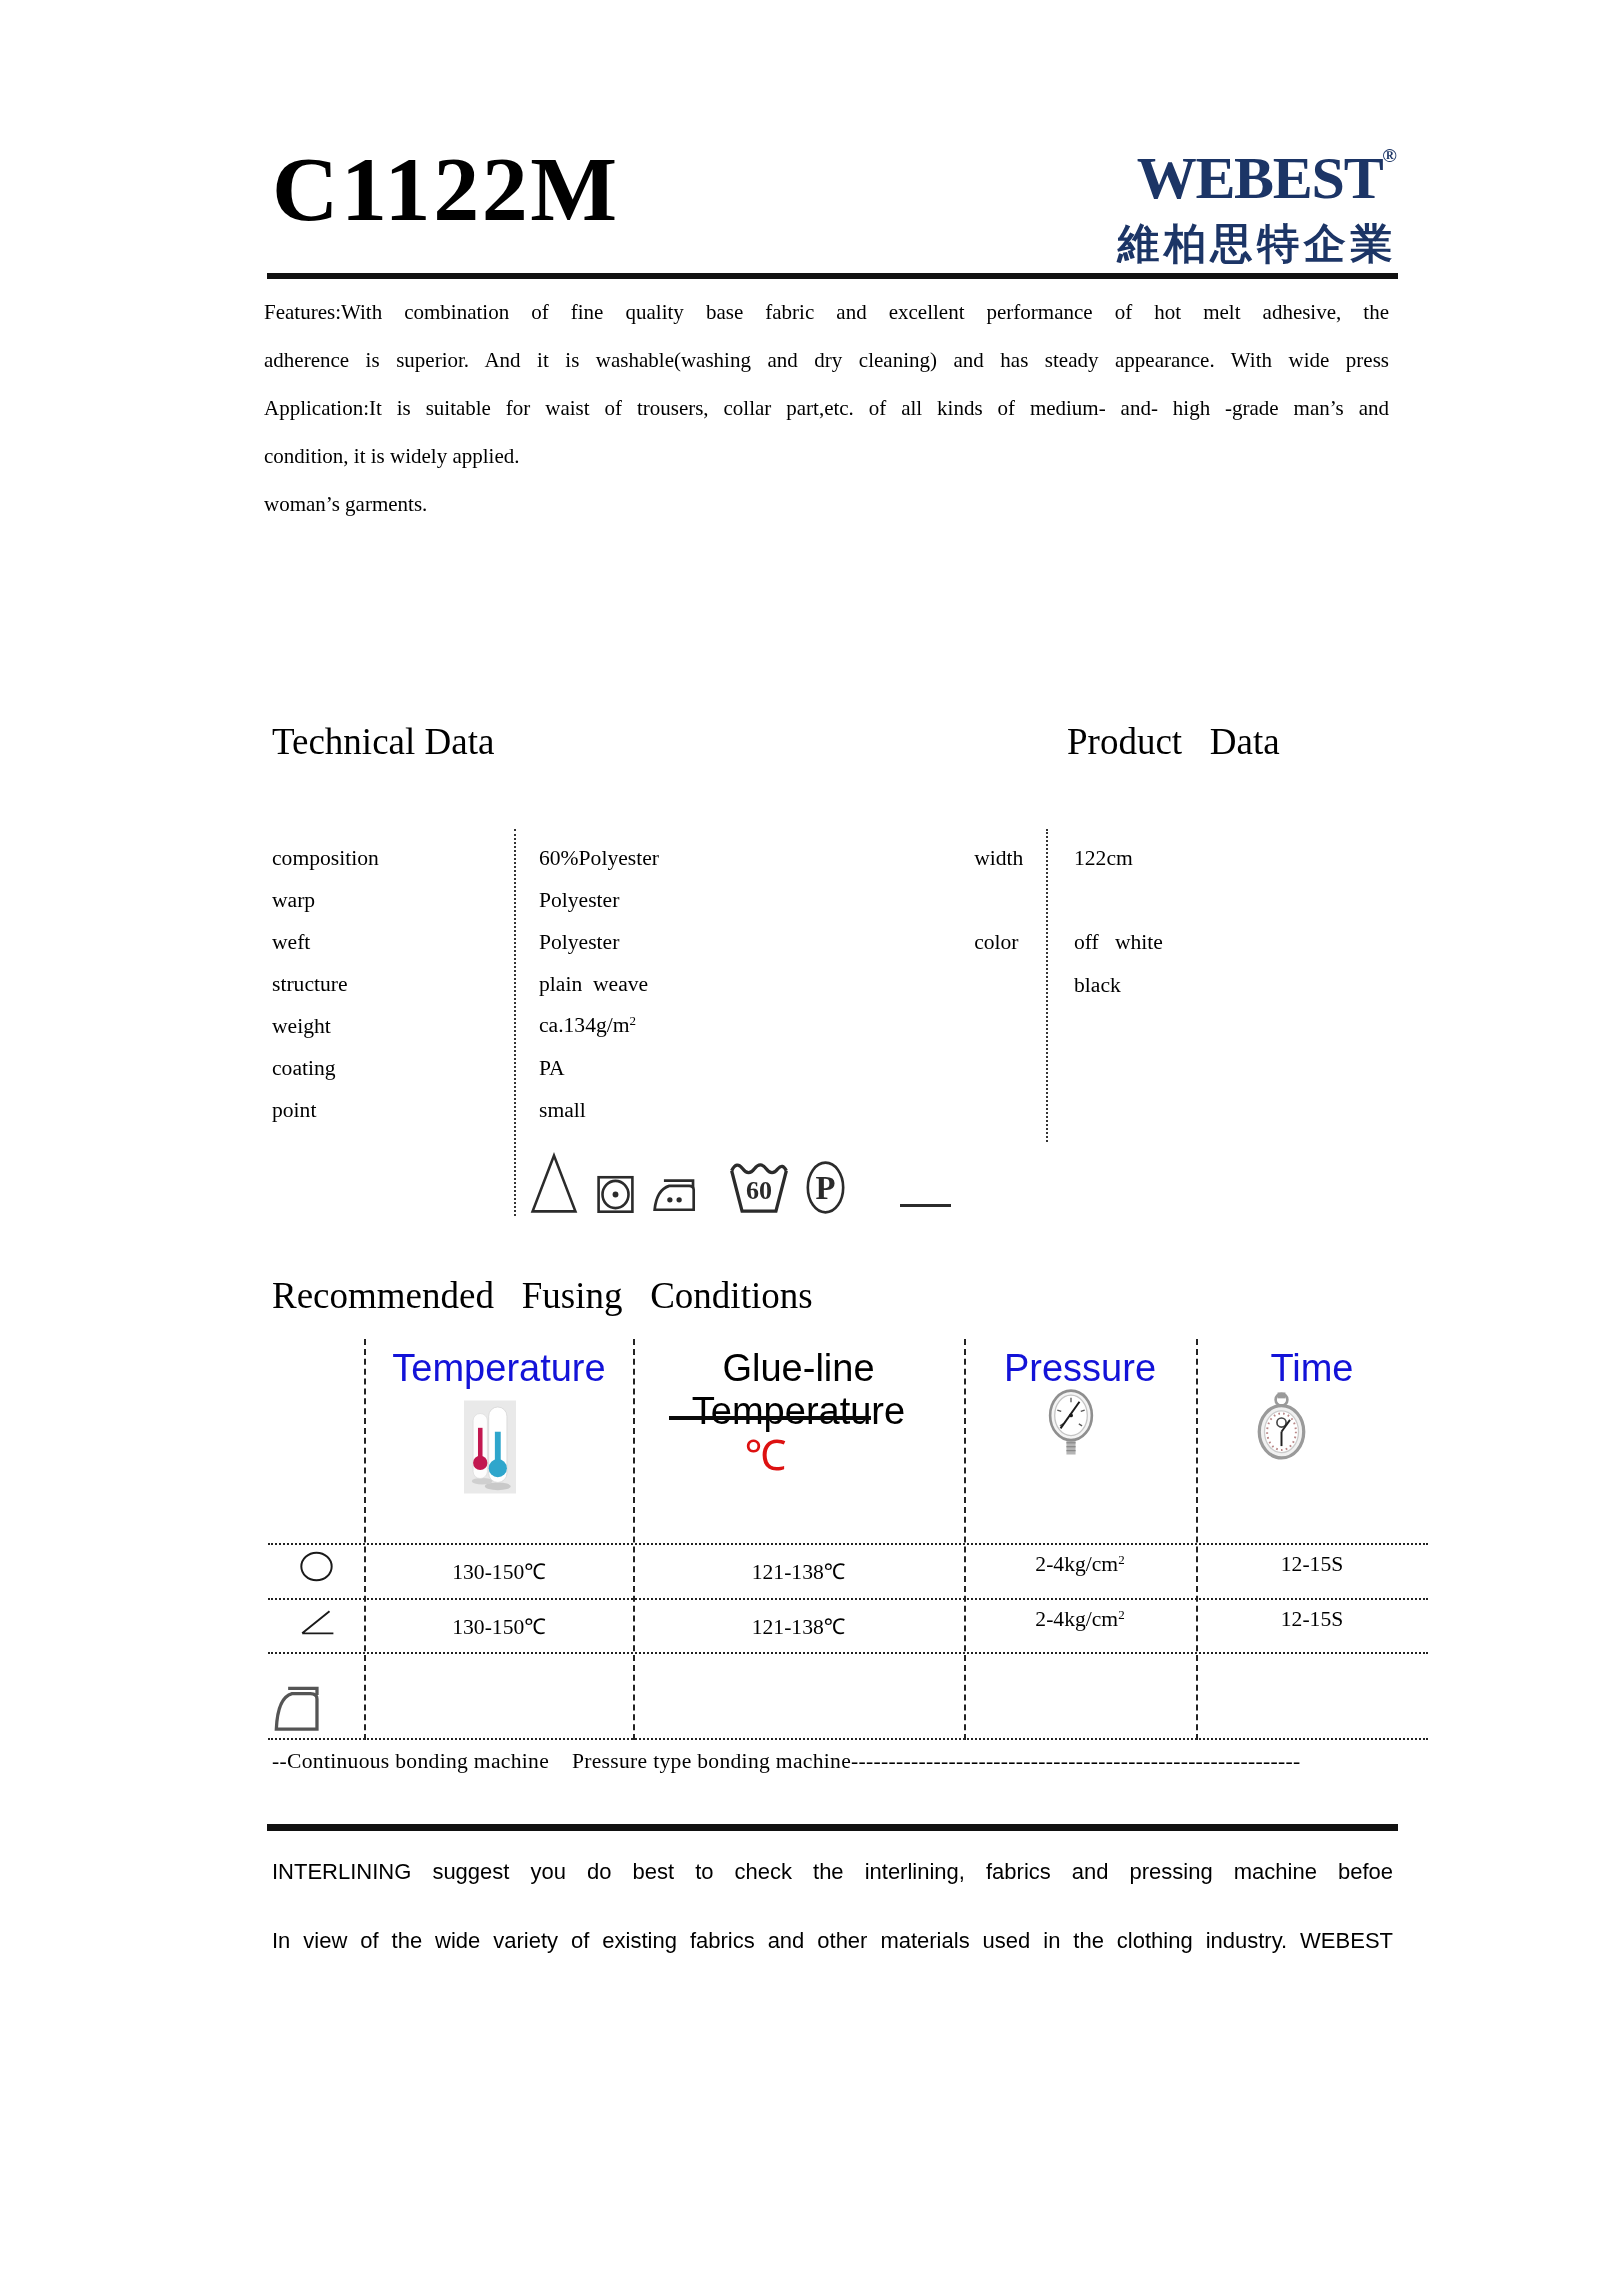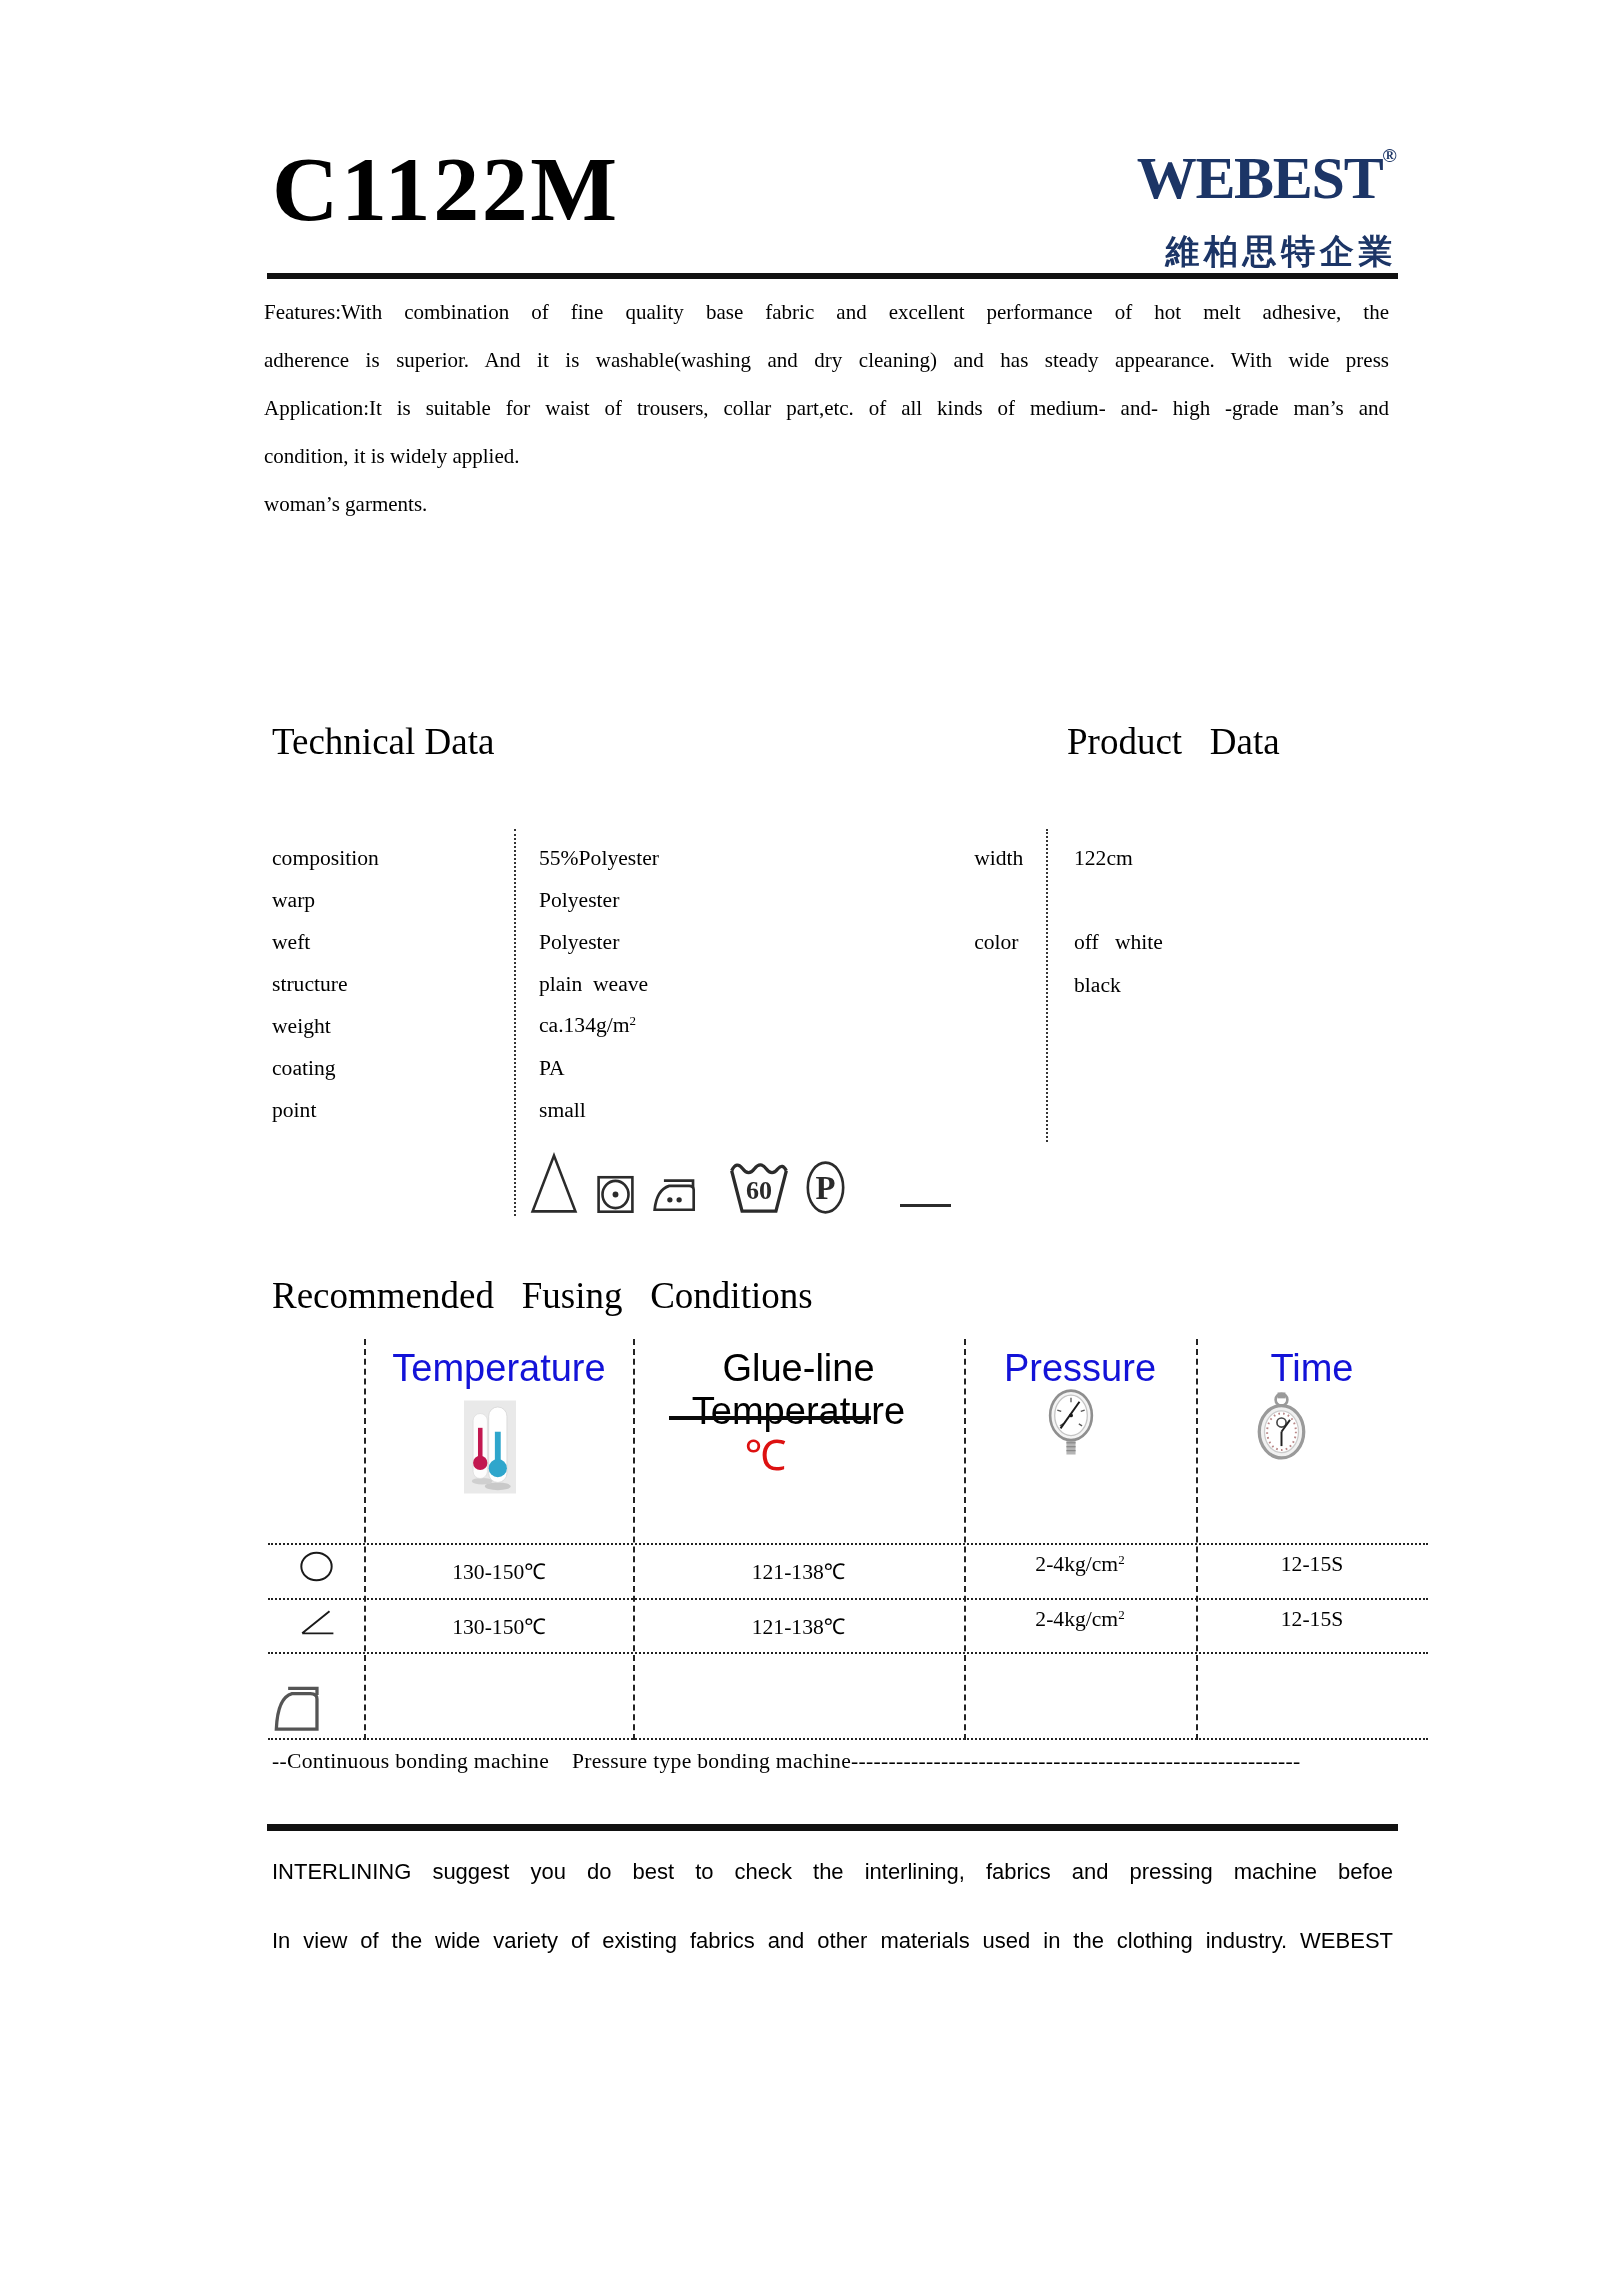--- a/index.html
+++ b/index.html
@@ -5,21 +5,21 @@
   html,body{margin:0;padding:0;background:#777;}
   .page{
     position:relative;width:1623px;height:2295px;background:#ffffff;
     font-family:"Liberation Serif", serif;color:#000;overflow:hidden;
   }
   
   .title{position:absolute;left:272px;top:143px;font-size:92px;font-weight:bold;letter-spacing:2.6px;line-height:1;}
   .logo{position:absolute;right:226px;top:145px;text-align:right;color:#1c3566;}
   .logo-name{font-size:60px;font-weight:bold;line-height:1;letter-spacing:-1.3px;font-family:"Liberation Serif",serif;}
   .logo-reg{font-size:19.6px;vertical-align:36px;font-weight:bold;letter-spacing:0;}
-  .logo-cn{font-size:34px;font-weight:bold;letter-spacing:4.6px;margin-top:21px;font-family:"Liberation Sans",sans-serif;}
+  .logo-cn{font-size:42px;font-weight:bold;letter-spacing:4.6px;margin-top:8px;font-family:"Liberation Sans",sans-serif;}
   .header-rule{position:absolute;left:267px;top:273px;width:1131px;height:5.9px;background:#111;}
   
   .intro{position:absolute;left:264px;top:288px;width:1125px;font-size:21px;}
   .iline{height:48px;line-height:48px;white-space:normal;}
   .just{text-align:justify;text-align-last:justify;}
   
   .h-sec{position:absolute;font-size:37px;line-height:1.2;}
   .h-tech{left:272px;top:720px;}
   .h-prod{left:1067px;top:720px;}
   .h-fuse{left:272px;top:1274px;}
@@ -70,21 +70,21 @@
     <div class="iline">woman’s garments.</div>
   </div>
 
   <div class="h-sec h-tech">Technical Data</div>
   <div class="h-sec h-prod">Product&nbsp;&nbsp;&nbsp;Data</div>
 
   <div class="tech">
     <div class="tech-divider"></div>
     <div class="t-row">
       <span class="t-label">composition</span>
-      <span class="t-value">55%Polyester</span>
+      <span class="t-value">60%Polyester</span>
     </div>
     <div class="t-row">
       <span class="t-label">warp</span>
       <span class="t-value">Polyester</span>
     </div>
     <div class="t-row">
       <span class="t-label">weft</span>
       <span class="t-value">Polyester</span>
     </div>
     <div class="t-row">

